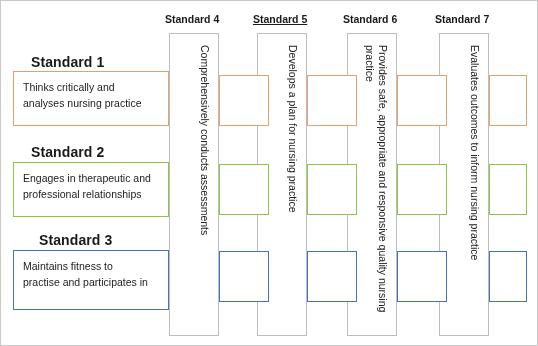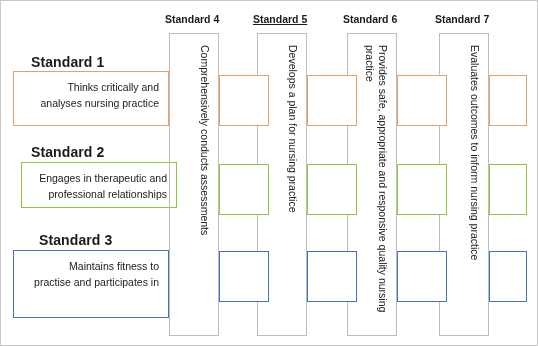--- a/index.html
+++ b/index.html
@@ -31,21 +31,20 @@
   .std-box{
     position:absolute;
     box-sizing:border-box;
     background:#ffffff;
     border-width:1.6px;
     border-style:solid;
     padding:7px 9px 8px 9px;
     font-size:10.5px;
     line-height:16px;
     color:#222222;
-    text-align:right;
   }
   .std-box span{display:block;}
 
   
   .col-head{
     position:absolute;
     font-size:10.5px;
     font-weight:bold;
     color:#1a1a1a;
     white-space:nowrap;
@@ -81,27 +80,27 @@
 
 <div id="stage">
 
   <div class="std-label" style="left:22px;top:53px;">Standard 1</div>
   <div class="std-box" style="left:12px;top:70px;width:156px;height:55px;border-color:#E8A06A;">
     <span>Thinks critically and</span>
     <span>analyses nursing practice</span>
   </div>
 
   <div class="std-label" style="left:22px;top:143px;">Standard 2</div>
-  <div class="std-box" style="left:12px;top:161px;width:156px;height:46px;border-color:#8DC63F;margin-left:8px;">
+  <div class="std-box" style="left:12px;top:161px;width:156px;height:55px;border-color:#8DC63F;">
     <span>Engages in therapeutic and</span>
     <span>professional relationships</span>
   </div>
 
   <div class="std-label" style="left:10px;top:231px;margin-left:20px;">Standard 3</div>
-  <div class="std-box" style="left:12px;top:249px;width:156px;height:68px;border-color:#4472C4;">
+  <div class="std-box" style="left:12px;top:249px;width:156px;height:60px;border-color:#4472C4;">
     <span>Maintains fitness to</span>
     <span>practise and participates in</span>
   </div>
 
   <div class="col-head" style="left:164px;top:12px;text-align:center;">Standard 4</div>
   <div class="col-rect" style="left:168px;top:32px;width:50px;height:303px;"></div>
   <div class="col-vtext" style="left:176px;top:44px;width:34px;height:285px;">Comprehensively conducts assessments</div>
 
   <div class="col-head" style="left:252px;top:12px;text-decoration:underline;">Standard 5</div>
   <div class="col-rect" style="left:256px;top:32px;width:50px;height:303px;"></div>

